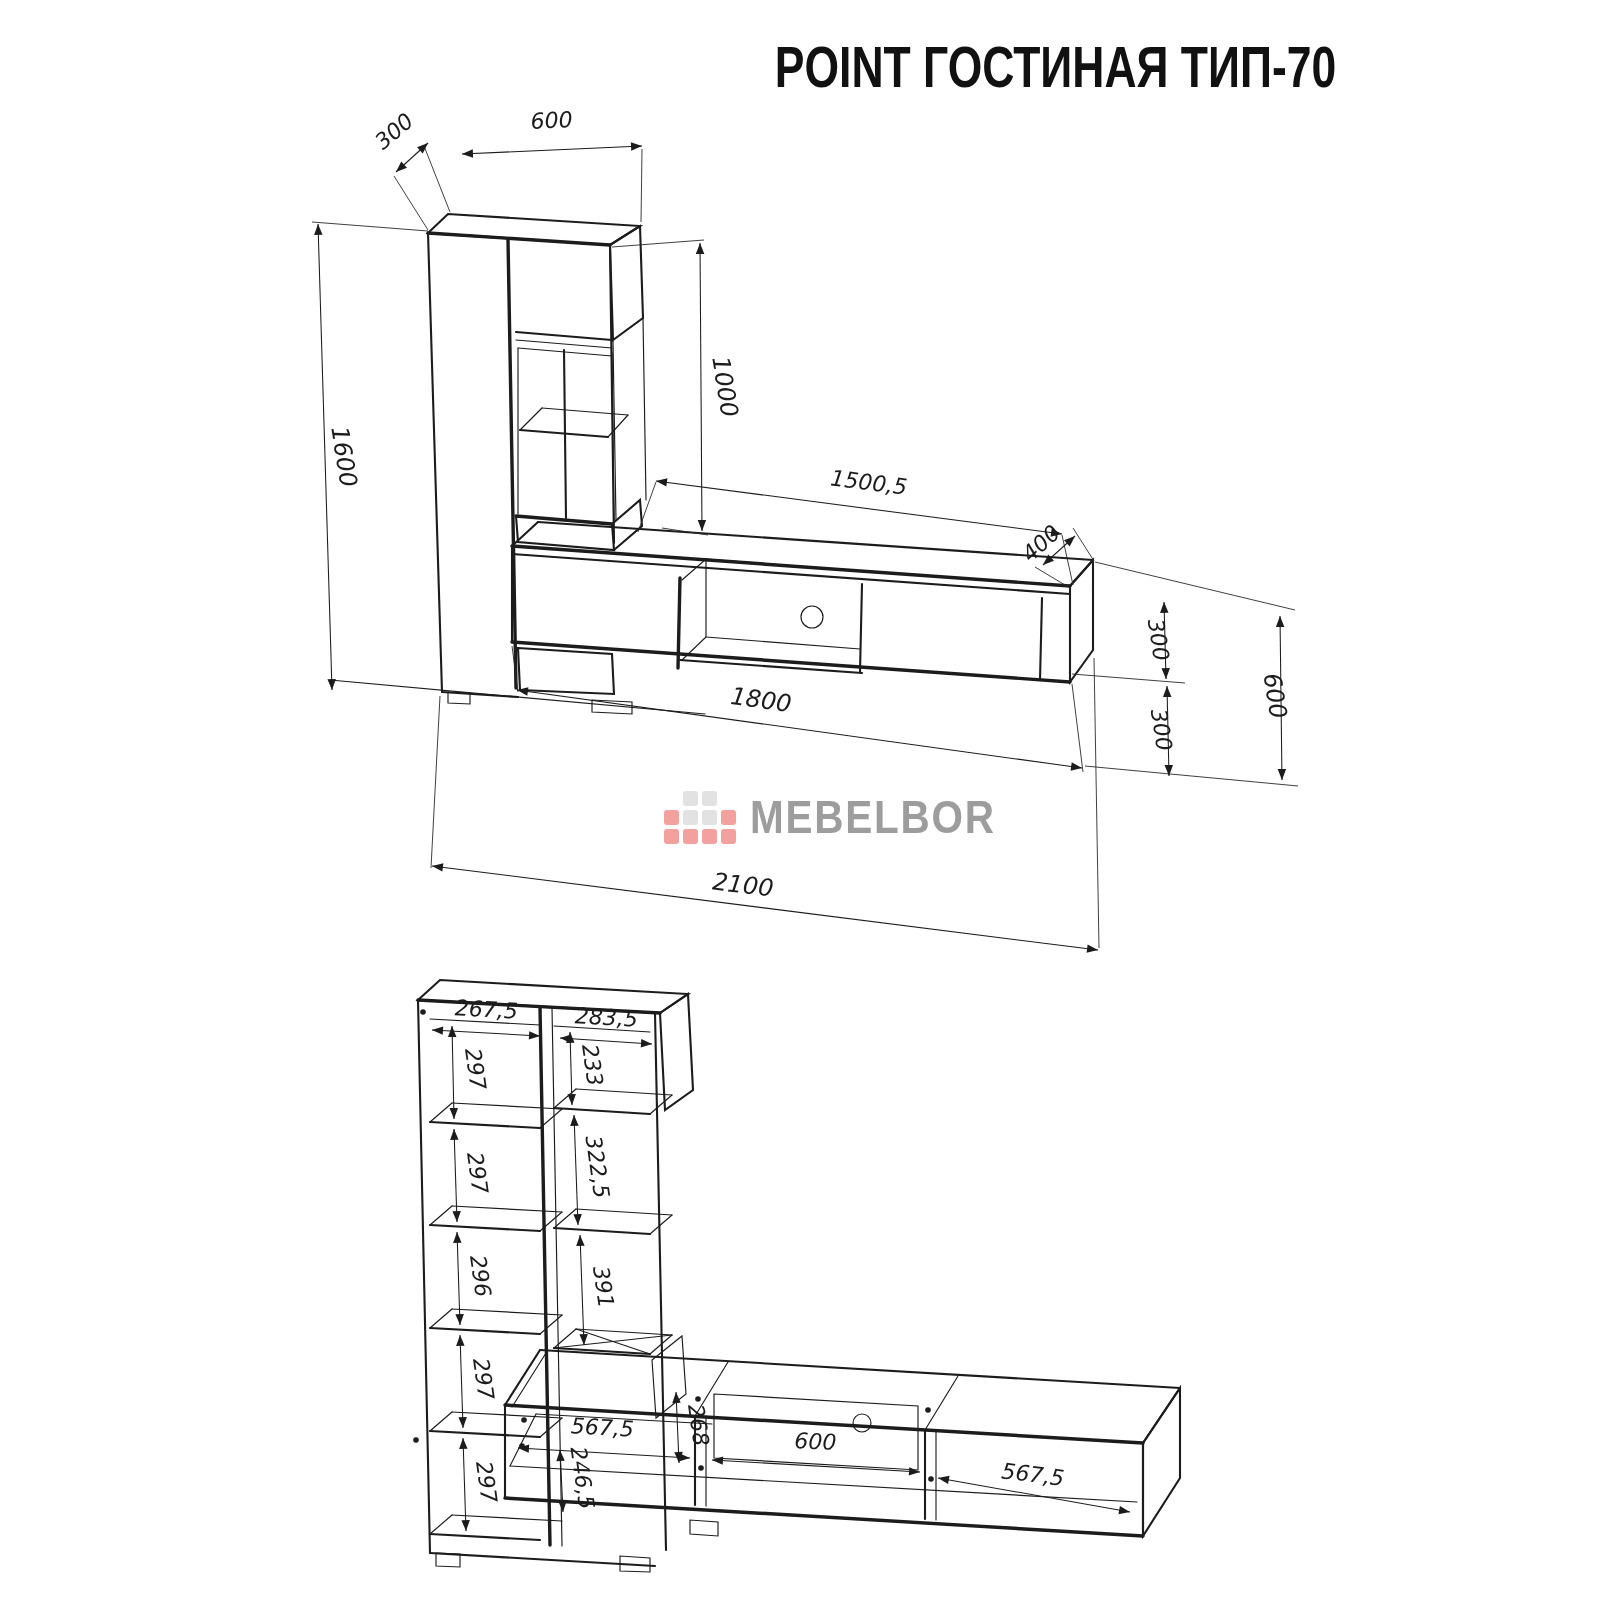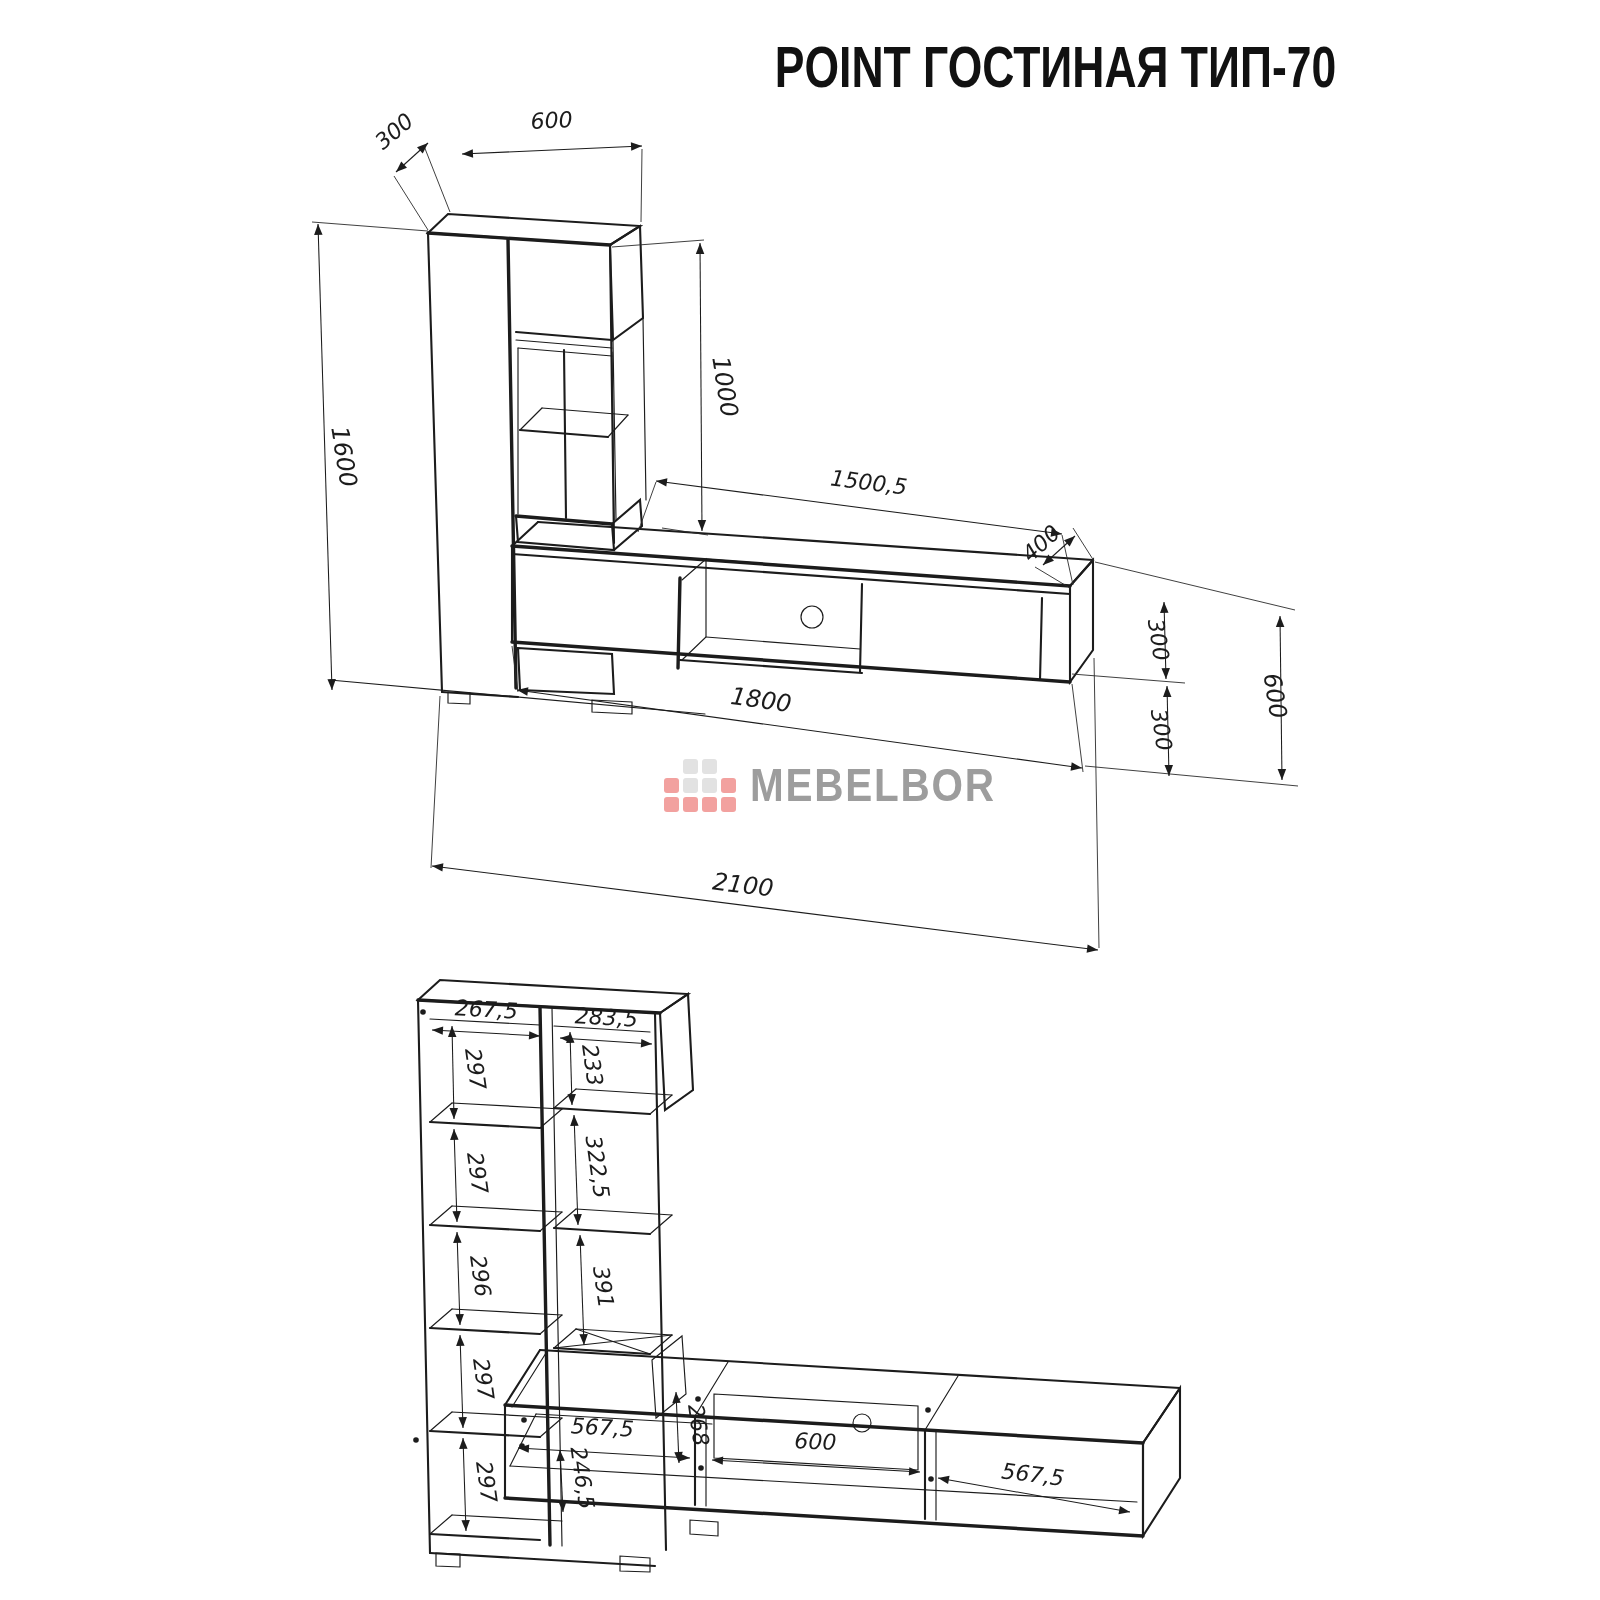--- a/index.html
+++ b/index.html
@@ -7,21 +7,21 @@
          font-family:"Liberation Sans",sans-serif;}
   #drawing{position:absolute;left:0;top:0;}
 
   
   .title{position:absolute;left:700px;top:34px;width:680px;text-align:center;
          font-weight:bold;font-size:57px;color:#111;letter-spacing:0px;
          transform:scaleX(0.78);transform-origin:center;
          font-family:"Liberation Sans",sans-serif;white-space:nowrap;}
 
   
-  .logo{position:absolute;left:664px;top:758px;display:flex;align-items:center;gap:14px;}
+  .logo{position:absolute;left:664px;top:790px;display:flex;align-items:center;gap:14px;}
   .logo-grid{display:grid;grid-template-columns:repeat(4,15px);grid-auto-rows:15px;gap:4px;}
   .px{border-radius:3px;}
   .px.r{background:#f2a19f;}
   .px.g{background:#e2e2e2;}
   .px.e{background:transparent;}
   .logo-text{font-weight:bold;font-size:46px;color:#9d9d9d;letter-spacing:2px;
              transform:scaleX(0.88);transform-origin:left center;white-space:nowrap;}
 
   
   .E{stroke:#1c1c1c;stroke-width:3.4;fill:none;stroke-linecap:round;}

